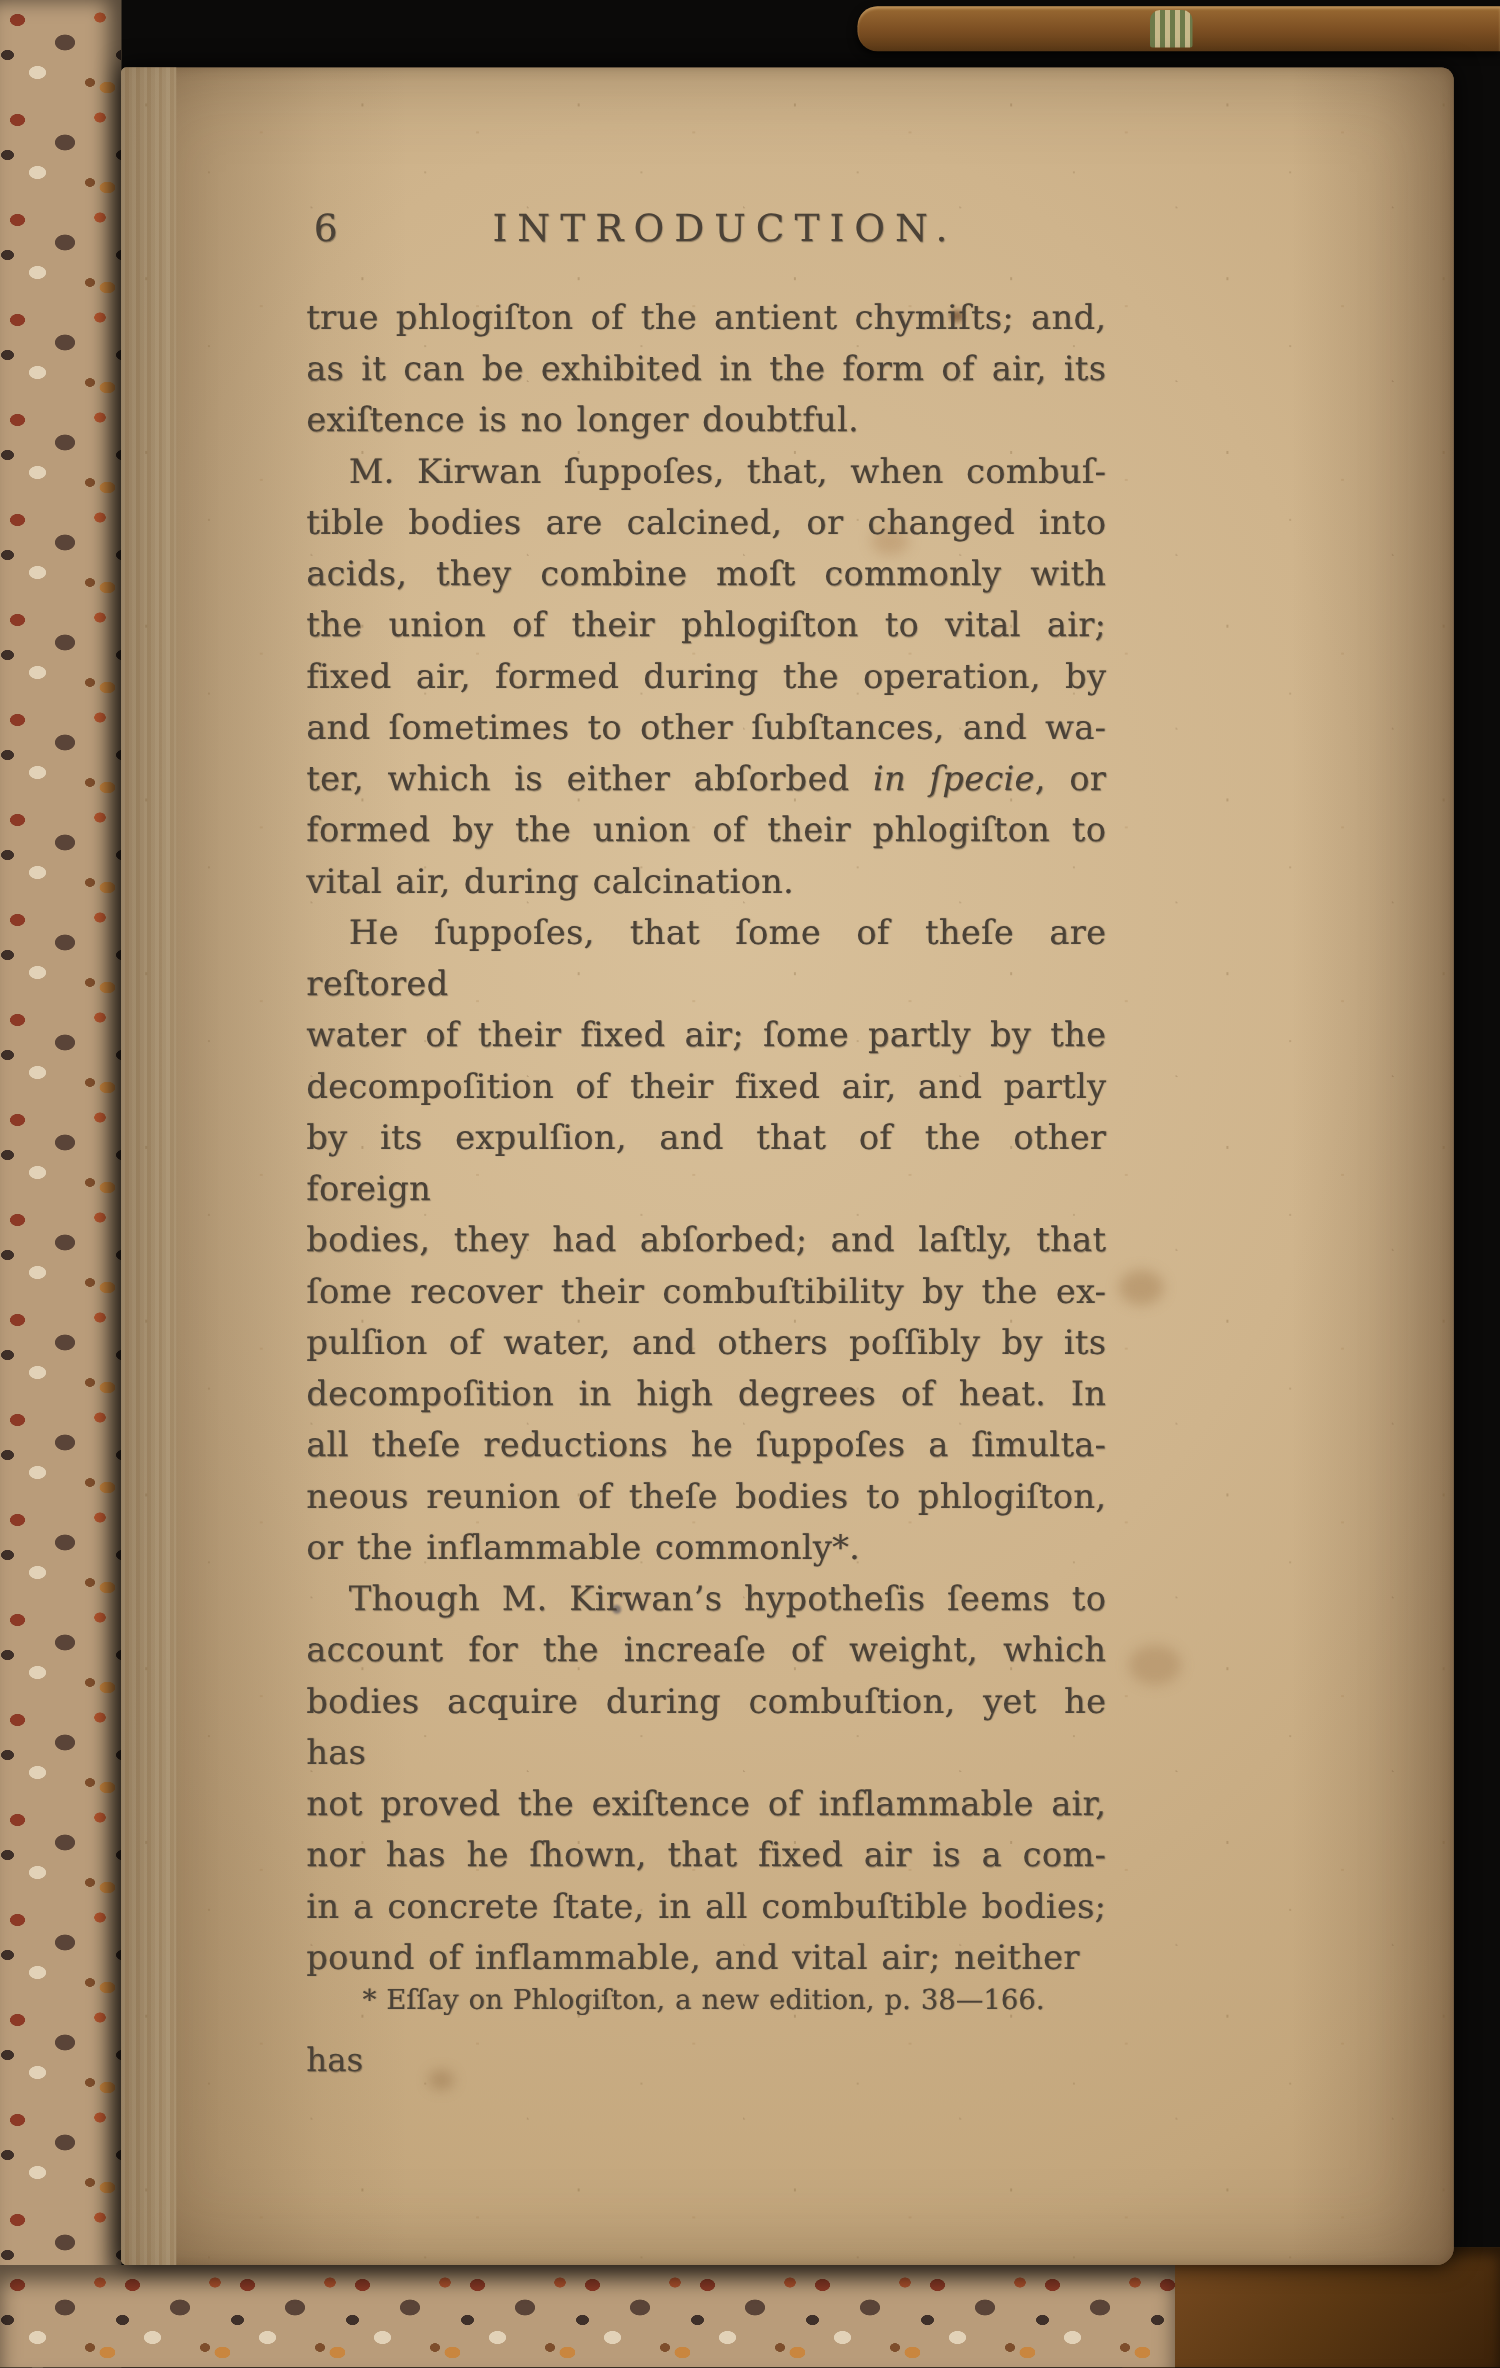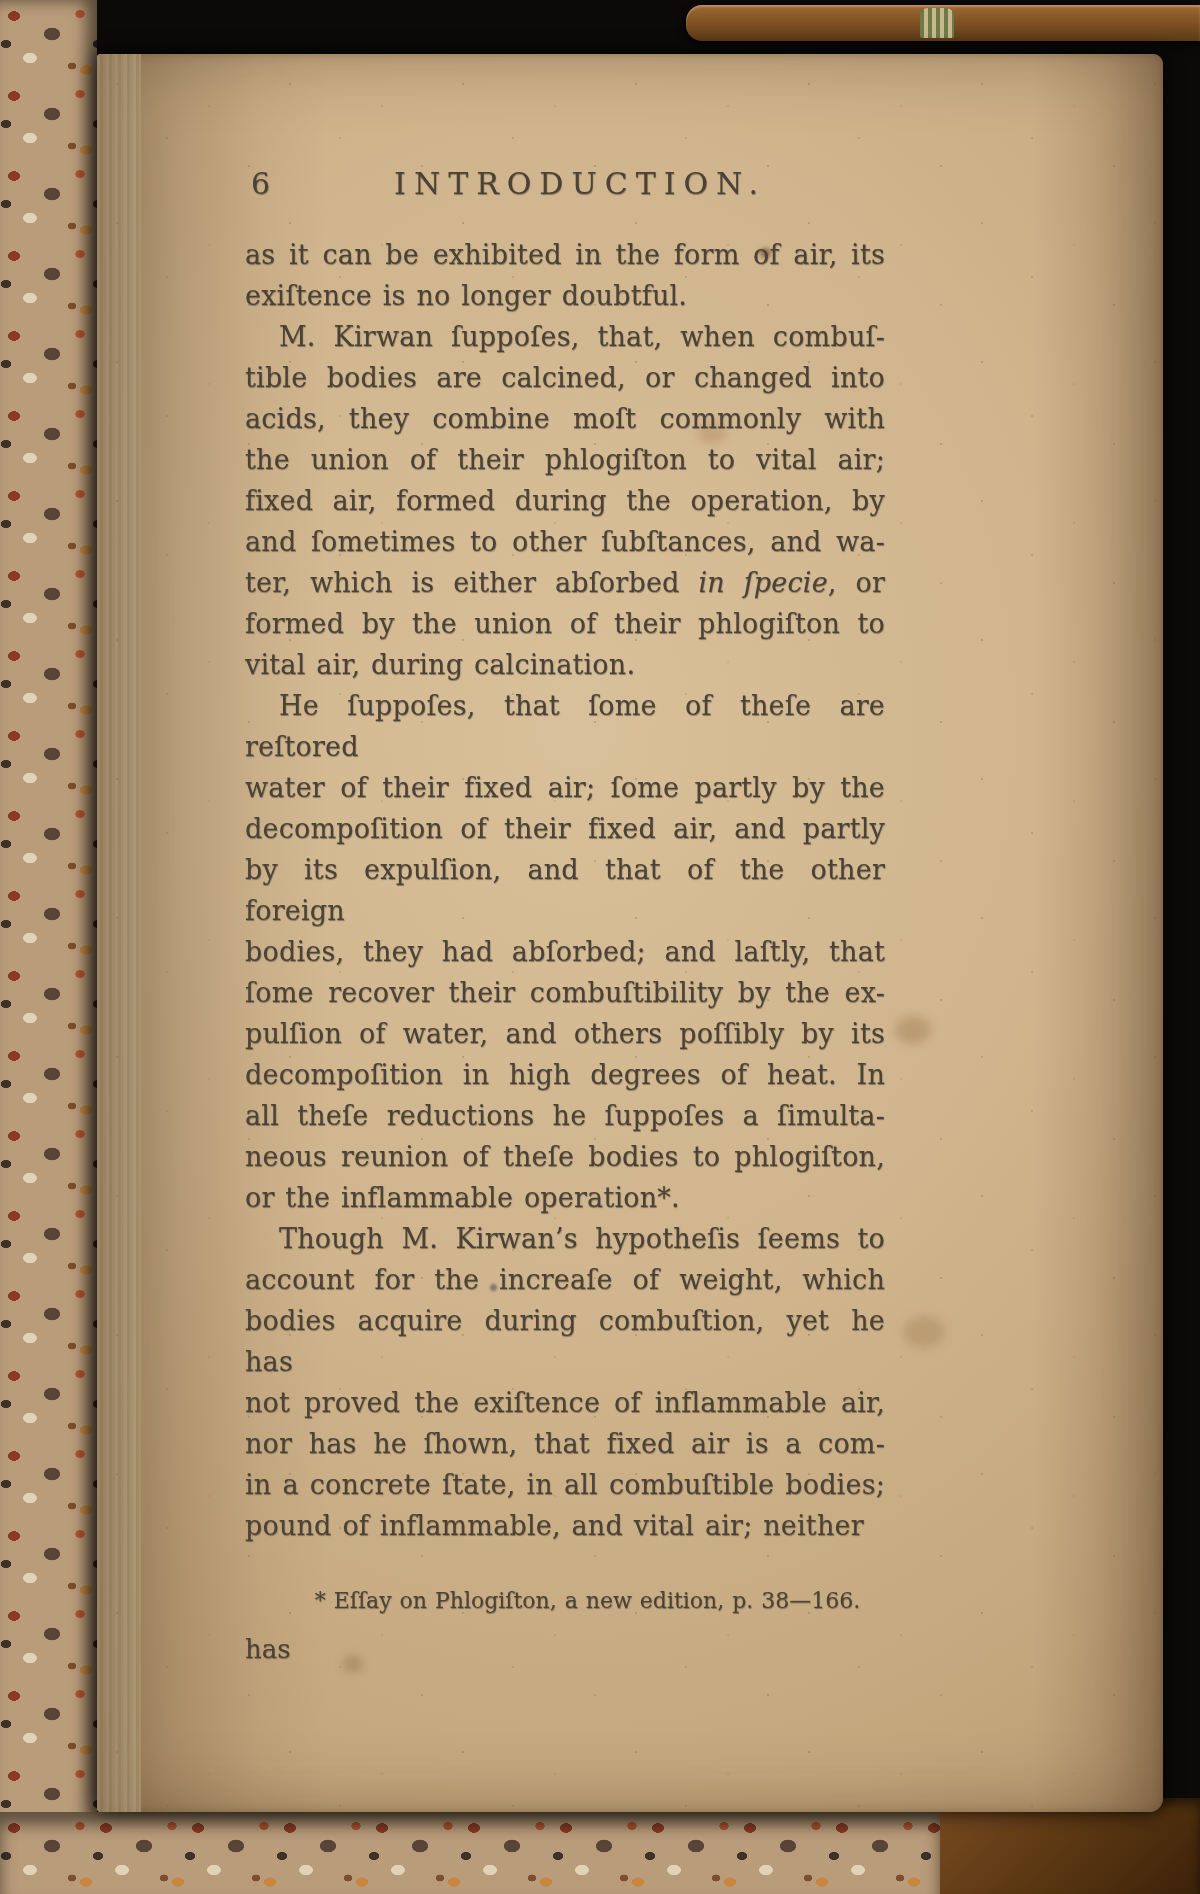--- a/index.html
+++ b/index.html
@@ -99,21 +99,20 @@
     font-size:27px;line-height:41px;
     word-spacing:2px;letter-spacing:0.2px;
   }
   .line{text-align:justify;text-align-last:justify;white-space:normal;}
   .line.last{text-align-last:left;}
   .line.indent{text-indent:34px;}
   .footnote{
     position:absolute;left:148px;top:1534px;width:640px;
     font-size:22px;padding-left:45px;box-sizing:border-box;
     word-spacing:1px;
-    text-align:center;
   }
   .catchword{
     position:absolute;left:148px;top:1580px;width:640px;
     font-size:26px;text-align:left;
   }
 </style>
 </head>
 <body>
 
 <div>
@@ -136,20 +135,21 @@
     <div class="stain" style="left:806px;top:1262px;width:42px;height:32px;background:rgba(140,95,50,0.25);"></div>
     <div class="stain" style="left:246px;top:1602px;width:20px;height:16px;background:rgba(120,80,40,0.30);"></div>
     <div class="stain" style="left:393px;top:1230px;width:7px;height:7px;background:rgba(58,60,82,0.5);filter:blur(1px);"></div>
 
     <div class="header printed">
       <span class="pagenum">6</span>
       <span class="running">INTRODUCTION.</span>
     </div>
 
     <div class="textblock printed" id="textblock">
+        <div class="line">true phlogiſton of the antient chymiſts; and,</div>
         <div class="line">as it can be exhibited in the form of air, its</div>
         <div class="line last">exiſtence is no longer doubtful.</div>
         <div class="line indent">M. Kirwan ſuppoſes, that, when combuſ-</div>
         <div class="line">tible bodies are calcined, or changed into</div>
         <div class="line">acids, they combine moſt commonly with</div>
         <div class="line">the union of their phlogiſton to vital air;</div>
         <div class="line">fixed air, formed during the operation, by</div>
         <div class="line">and ſometimes to other ſubſtances, and wa-</div>
         <div class="line"><span>ter, which is either abſorbed </span><i>in ſpecie</i><span>, or</span></div>
         <div class="line">formed by the union of their phlogiſton to</div>
@@ -157,21 +157,21 @@
         <div class="line indent">He ſuppoſes, that ſome of theſe are reſtored</div>
         <div class="line">water of their fixed air; ſome partly by the</div>
         <div class="line">decompoſition of their fixed air, and partly</div>
         <div class="line">by its expulſion, and that of the other foreign</div>
         <div class="line">bodies, they had abſorbed; and laſtly, that</div>
         <div class="line">ſome recover their combuſtibility by the ex-</div>
         <div class="line">pulſion of water, and others poſſibly by its</div>
         <div class="line">decompoſition in high degrees of heat. In</div>
         <div class="line">all theſe reductions he ſuppoſes a ſimulta-</div>
         <div class="line">neous reunion of theſe bodies to phlogiſton,</div>
-        <div class="line last">or the inflammable operation*.</div>
+        <div class="line last">or the inflammable commonly*.</div>
         <div class="line indent">Though M. Kirwan’s hypotheſis ſeems to</div>
         <div class="line">account for the increaſe of weight, which</div>
         <div class="line">bodies acquire during combuſtion, yet he has</div>
         <div class="line">not proved the exiſtence of inflammable air,</div>
         <div class="line">nor has he ſhown, that fixed air is a com-</div>
         <div class="line">in a concrete ſtate, in all combuſtible bodies;</div>
         <div class="line last">pound of inflammable, and vital air; neither</div>
       </div>
 
     <div class="footnote printed">* Eſſay on Phlogiſton, a new edition, p. 38—166.</div>

